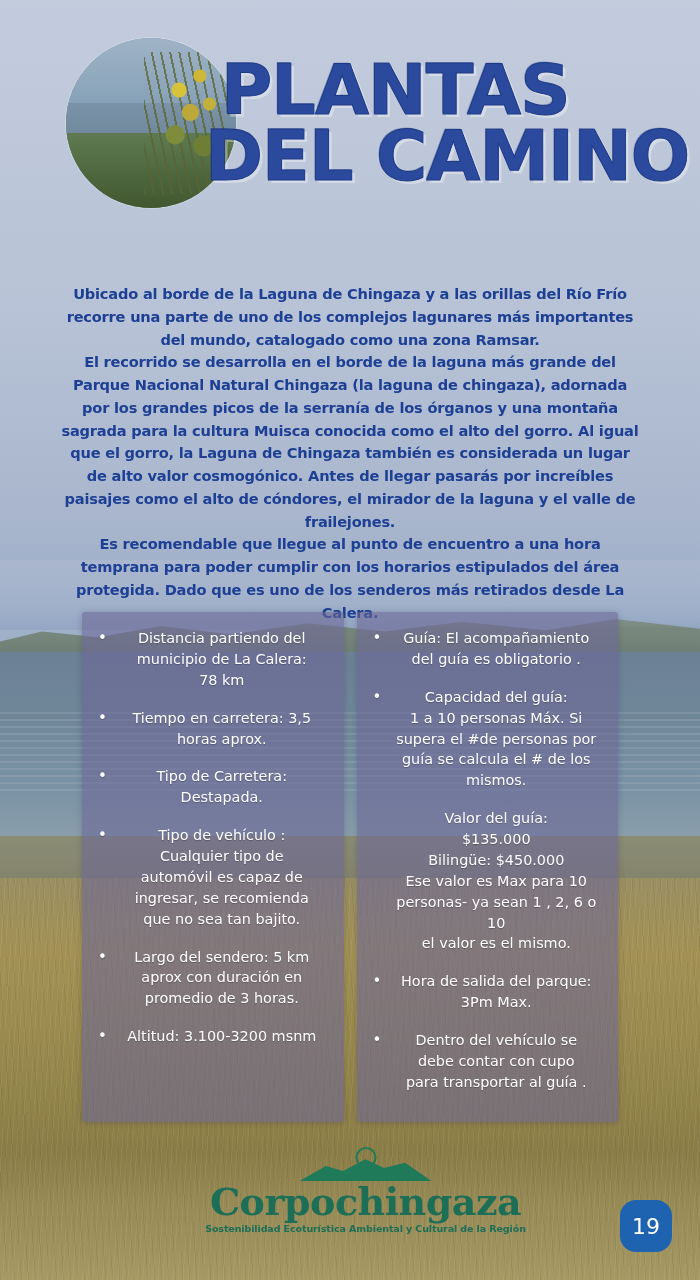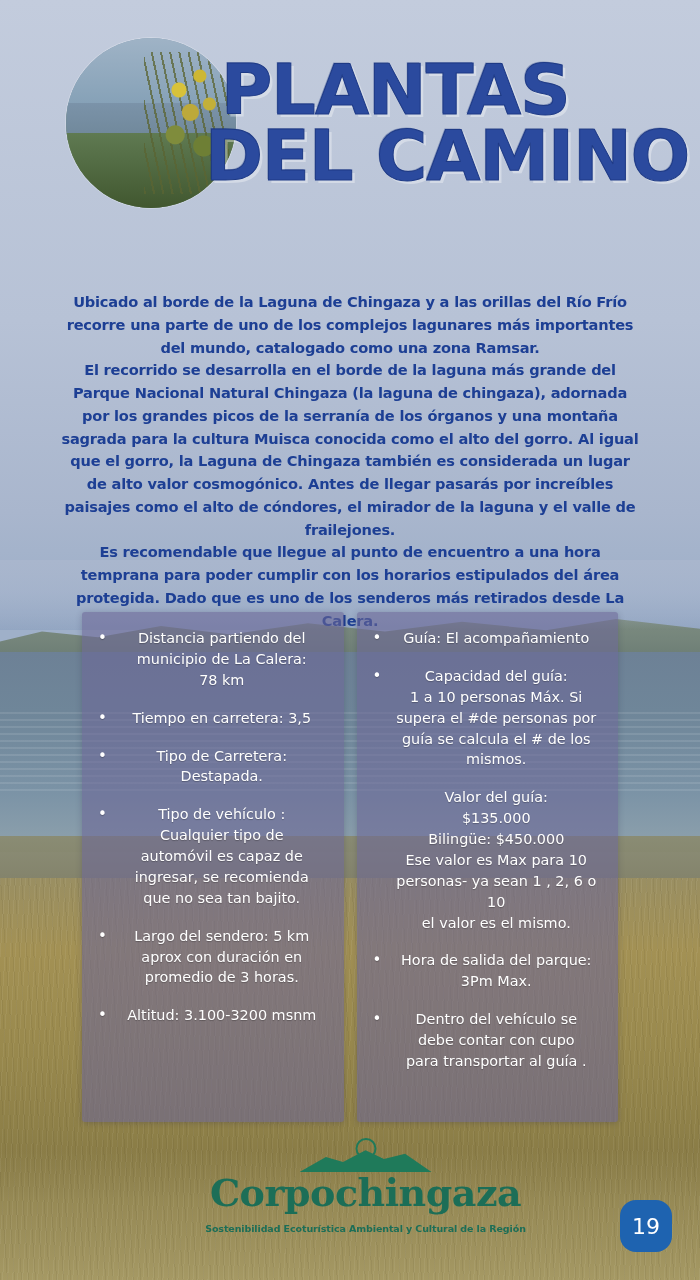--- a/index.html
+++ b/index.html
@@ -136,21 +136,20 @@
     left: 60px;
     width: 580px;
     top: 283px;
     text-align: center;
     color: #1d3f94;
     font-family: "DejaVu Sans", sans-serif;
     font-weight: bold;
     font-size: 14.6px;
     line-height: 1.56;
     letter-spacing: -.2px;
-    margin-top: 8px;
   }
   .intro p { margin: 0; }
 
   
   .panels {
     position: absolute;
     left: 82px;
     top: 612px;
     width: 536px;
     height: 510px;
@@ -223,21 +222,21 @@
     color: #1c6e57;
     letter-spacing: -.5px;
     line-height: 1;
   }
   .logo-sub {
     font-family: "DejaVu Sans", sans-serif;
     font-weight: bold;
     font-size: 9.5px;
     color: #1c6e57;
     letter-spacing: -.1px;
-    margin-top: 11px;
+    margin-top: 2px;
   }
   .page-badge {
     position: absolute;
     right: 28px;
     bottom: 28px;
     width: 52px;
     height: 52px;
     background: #1e63b0;
     border-radius: 16px;
     color: #fff;
@@ -287,20 +286,21 @@
   <div class="panels">
     <div class="panel">
       <ul id="list-left">
           <li>
             <span class="ln">Distancia partiendo del</span>
             <span class="ln">municipio de La Calera:</span>
             <span class="ln">78 km</span>
           </li>
           <li>
             <span class="ln">Tiempo en carretera: 3,5</span>
+            <span class="ln">horas  aprox.</span>
           </li>
           <li>
             <span class="ln">Tipo de Carretera:</span>
             <span class="ln">Destapada.</span>
           </li>
           <li>
             <span class="ln">Tipo de vehículo :</span>
             <span class="ln">Cualquier tipo de</span>
             <span class="ln">automóvil es capaz de</span>
             <span class="ln">ingresar, se recomienda</span>
@@ -313,20 +313,21 @@
           </li>
           <li>
             <span class="ln">Altitud: 3.100-3200 msnm</span>
           </li>
         </ul>
     </div>
     <div class="panel">
       <ul id="list-right">
           <li>
             <span class="ln">Guía: El acompañamiento</span>
+            <span class="ln">del guía es obligatorio .</span>
           </li>
           <li>
             <span class="ln">Capacidad del guía:</span>
             <span class="ln">1 a 10 personas Máx. Si</span>
             <span class="ln">supera el #de personas por</span>
             <span class="ln">guía se calcula el # de los</span>
             <span class="ln">mismos.</span>
           </li>
           <li class="nobullet">
             <span class="ln">Valor del guía:</span>

